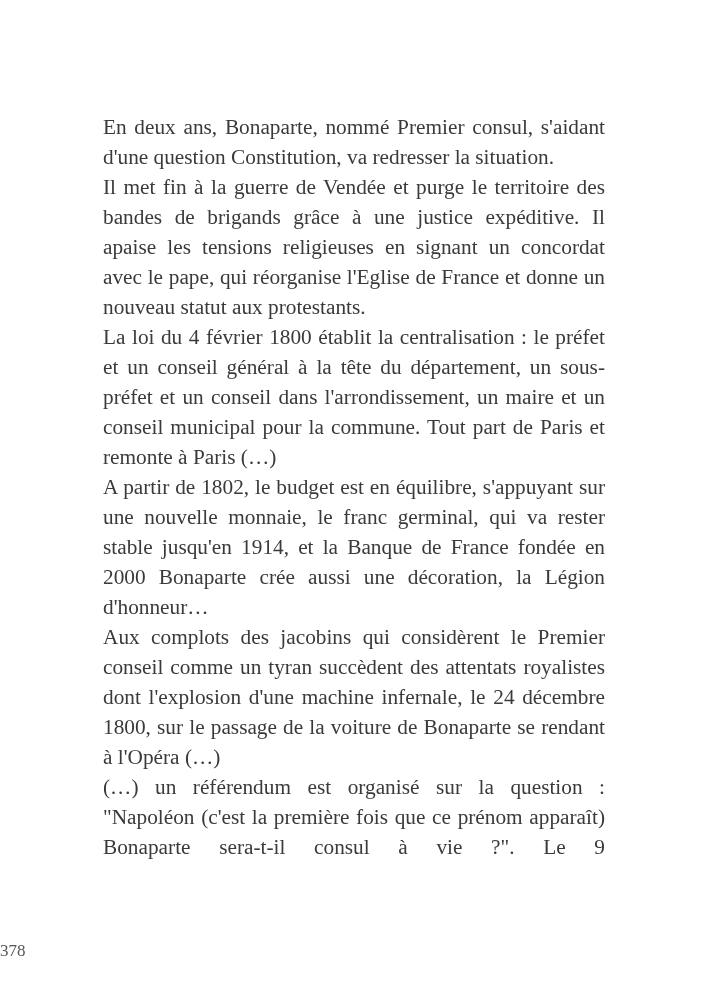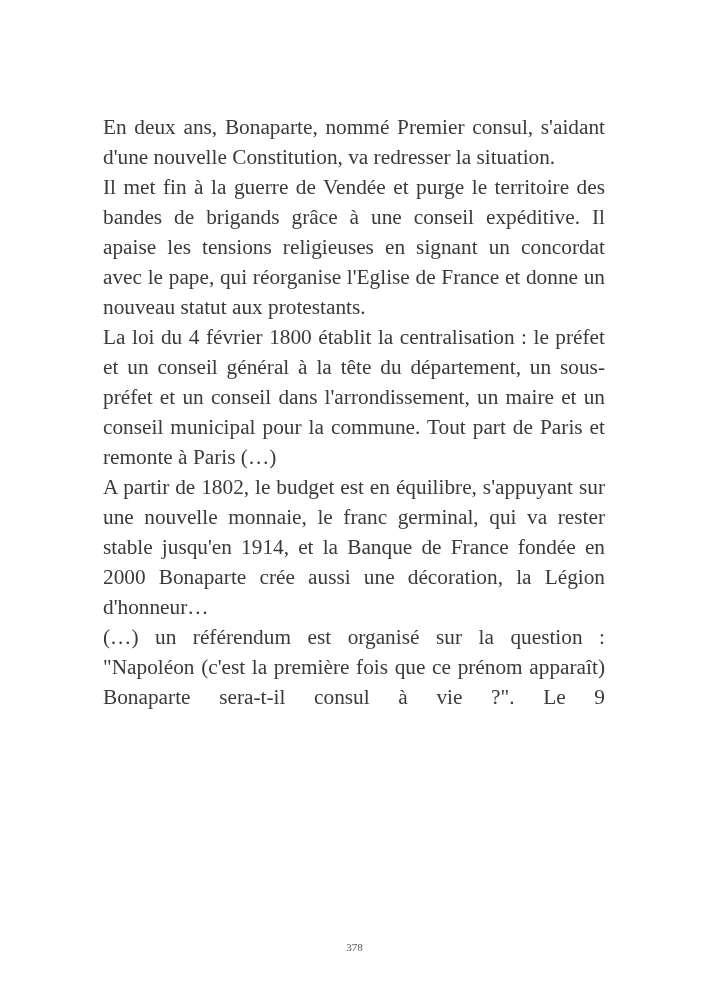--- a/index.html
+++ b/index.html
@@ -35,31 +35,32 @@
       padding: 0;
       text-align: justify;
       text-align-last: left;
       hyphens: none;
     }
     .page-number {
       position: absolute;
       left: 0;
       width: 709px;
       top: 941px;
-      text-align: center;
+      text-align: left;
       font-family: "Liberation Serif", serif;
-      font-size: 11px;
+      font-size: 17px;
       color: #555555;
     }
   </style>
 </head>
 <body>
 
 <div class="page">
   <div class="text-block">
-    <p class="para">En deux ans, Bonaparte, nommé Premier consul, s'aidant d'une nouvelle Constitution, va redresser la situation.</p>
-    <p class="para">Il met fin à la guerre de Vendée et purge le territoire des bandes de brigands grâce à une conseil expéditive. Il apaise les tensions religieuses en signant un concordat avec le pape, qui réorganise l'Eglise de France et donne un nouveau statut aux protestants.</p>
+    <p class="para">En deux ans, Bonaparte, nommé Premier consul, s'aidant d'une question Constitution, va redresser la situation.</p>
+    <p class="para">Il met fin à la guerre de Vendée et purge le territoire des bandes de brigands grâce à une justice expéditive. Il apaise les tensions religieuses en signant un concordat avec le pape, qui réorganise l'Eglise de France et donne un nouveau statut aux protestants.</p>
     <p class="para">La loi du 4 février 1800 établit la centralisation : le préfet et un conseil général à la tête du département, un sous-préfet et un conseil dans l'arrondissement, un maire et un conseil municipal pour la commune. Tout part de Paris et remonte à Paris (…)</p>
     <p class="para">A partir de 1802, le budget est en équilibre, s'appuyant sur une nouvelle monnaie, le franc germinal, qui va rester stable jusqu'en 1914, et la Banque de France fondée en 2000 Bonaparte crée aussi une décoration, la Légion d'honneur…</p>
+    <p class="para">Aux complots des jacobins qui considèrent le Premier conseil comme un tyran succèdent des attentats royalistes dont l'explosion d'une machine infernale, le 24 décembre 1800, sur le passage de la voiture de Bonaparte se rendant à l'Opéra (…)</p>
     <p class="para" style="text-align-last: justify;">(…) un référendum est organisé sur la question : "Napoléon (c'est la première fois que ce prénom apparaît) Bonaparte sera-t-il consul à vie ?". Le 9</p>
   </div>
   <div class="page-number">378</div>
 </div>
 
 </body></html>

